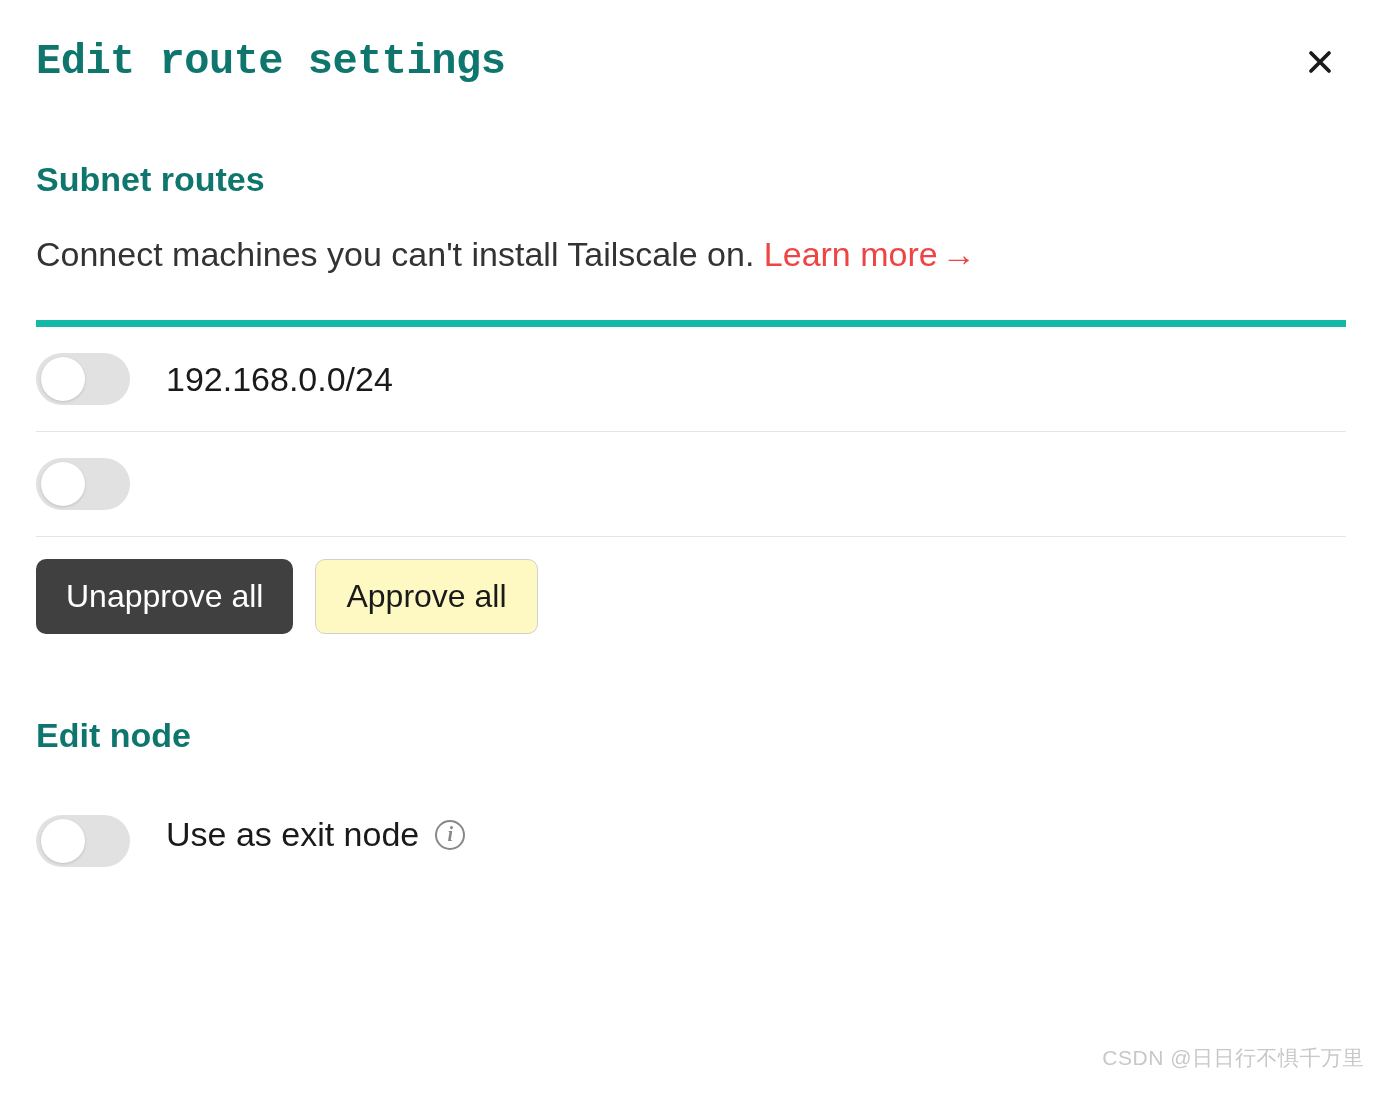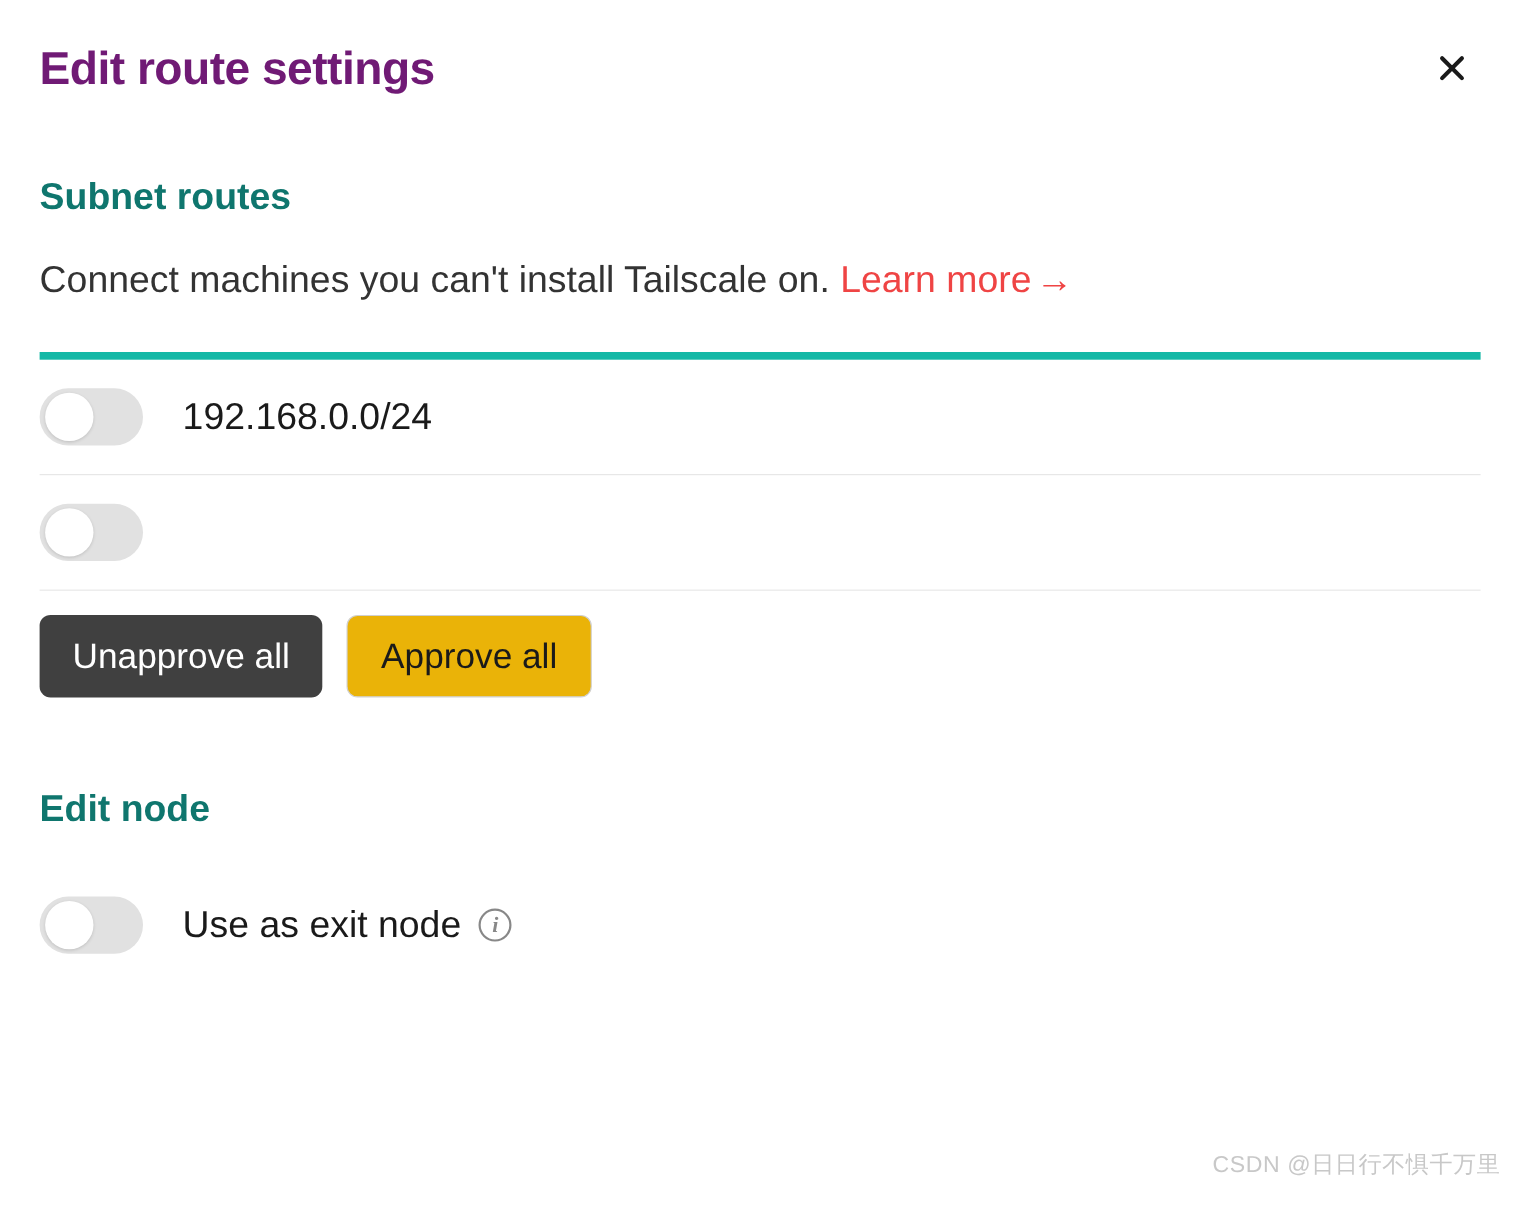--- a/index.html
+++ b/index.html
@@ -16,22 +16,23 @@
     }
     .header {
       display: flex;
       justify-content: space-between;
       align-items: center;
       margin-bottom: 72px;
     }
     .dialog-title {
       font-size: 42px;
       font-weight: 700;
-      color: #701a75;
+      color: #0f766e;
       letter-spacing: -0.5px;
+      font-family: Liberation Mono, monospace;
     }
     .close-btn {
       background: none;
       border: none;
       cursor: pointer;
       padding: 8px;
       display: flex;
       align-items: center;
       justify-content: center;
     }
@@ -111,30 +112,30 @@
       border-radius: 10px;
       cursor: pointer;
       border: none;
       font-family: inherit;
     }
     .btn-danger {
       background: #404040;
       color: #ffffff;
     }
     .btn-secondary {
-      background: #eab308;
+      background: #fef9c3;
       color: #1a1a1a;
       border: 1px solid #d0d0d0;
     }
     .exit-node-section {
       margin-top: 82px;
     }
     .exit-node-row {
       display: flex;
-      align-items: center;
+      align-items: flex-start;
       gap: 36px;
       padding-top: 30px;
     }
     .exit-node-label {
       font-size: 34px;
       font-weight: 400;
       color: #1a1a1a;
       display: flex;
       align-items: center;
       gap: 16px;

